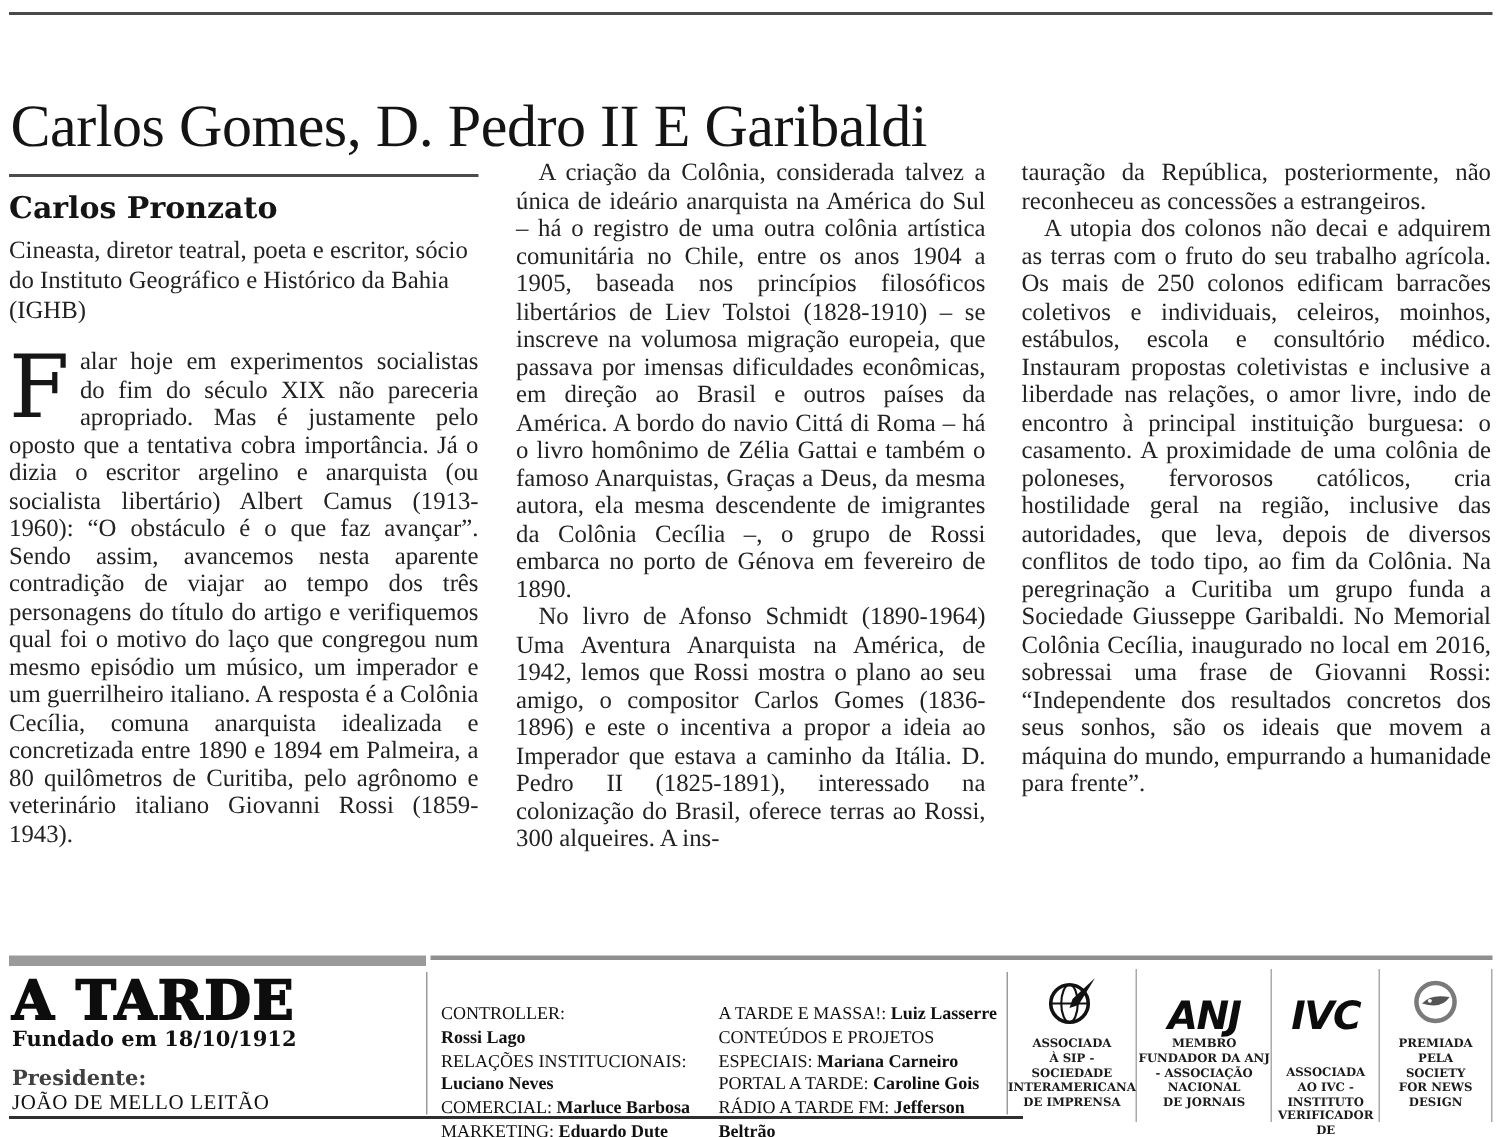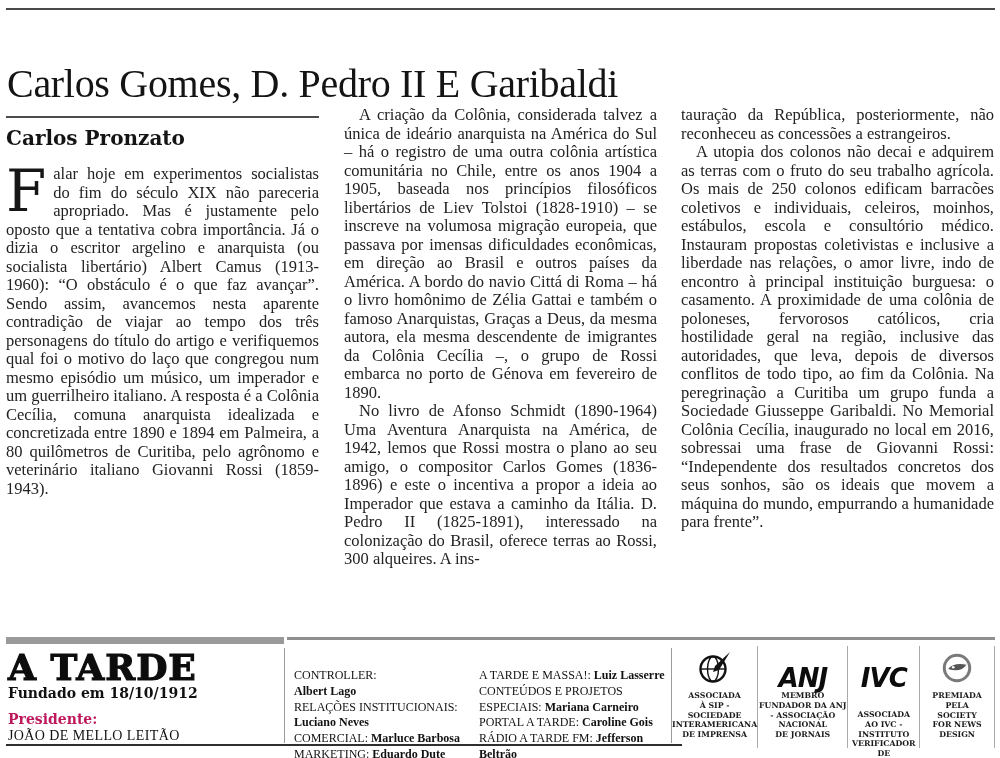--- a/index.html
+++ b/index.html
@@ -32,21 +32,21 @@
 
   
   .footer-thickbar{position:absolute;top:637px;left:6px;width:278px;height:7px;background:#9a9a9a;}
   .footer-thinbar{position:absolute;top:637px;left:287px;width:708px;height:3px;background:#8f8f8f;}
 
   .brand{position:absolute;left:8px;top:649px;font-family:"DejaVu Serif",serif;font-weight:bold;
          font-size:36px;line-height:1;color:#0d0d0d;letter-spacing:1px;-webkit-text-stroke:1.2px #0d0d0d;}
   .founded{position:absolute;left:8px;top:685px;font-family:"DejaVu Serif",serif;
            font-weight:bold;font-size:14px;color:#111;}
   .president-label{position:absolute;left:8px;top:711px;font-weight:bold;font-size:14px;
-                   font-family:"DejaVu Serif",serif;color:#be185d;}
+                   font-family:"DejaVu Serif",serif;color:#404040;}
   .president-name{position:absolute;left:8px;top:728px;font-size:14px;letter-spacing:0.4px;color:#111;}
 
   .vdiv{position:absolute;width:1px;background:#9b9b9b;top:648px;height:95px;}
   .vdiv1{left:284px;}
   .vdiv2{left:671px;}
 
   .staff{position:absolute;top:668px;font-size:12px;line-height:15.8px;color:#111;}
   .staff1{left:294px;width:176px;}
   .staff2{left:479px;width:190px;}
   .staff .nm{font-weight:bold;}
@@ -72,20 +72,21 @@
 
 <div class="page">
 
   <div class="top-rule"></div>
 
   <h1 class="headline">Carlos Gomes, D. Pedro II E Garibaldi</h1>
 
   <div class="col col1">
     <div class="byline-rule"></div>
     <div class="byline-name">Carlos Pronzato</div>
+    <div class="byline-bio">Cineasta, diretor teatral, poeta e escritor, sócio do Instituto Geográfico e Histórico da Bahia (IGHB)</div>
     <p class="body-p body-start"><span class="dropcap">F</span><span>alar hoje em experimentos socialistas do fim do século XIX não pareceria apropriado. Mas é justamente pelo oposto que a tentativa cobra importância. Já o dizia o escritor argelino e anarquista (ou socialista libertário) Albert Camus (1913-1960): “O obstáculo é o que faz avançar”. Sendo assim, avancemos nesta aparente contradição de viajar ao tempo dos três personagens do título do artigo e verifiquemos qual foi o motivo do laço que congregou num mesmo episódio um músico, um imperador e um guerrilheiro italiano. A resposta é a Colônia Cecília, comuna anarquista idealizada e concretizada entre 1890 e 1894 em Palmeira, a 80 quilômetros de Curitiba, pelo agrônomo e veterinário italiano Giovanni Rossi (1859-1943).</span></p>
   </div>
 
   <div class="col col2">
     <p class="body-p indent">A criação da Colônia, considerada talvez a única de ideário anarquista na América do Sul – há o registro de uma outra colônia artística comunitária no Chile, entre os anos 1904 a 1905, baseada nos princípios filosóficos libertários de Liev Tolstoi (1828-1910) – se inscreve na volumosa migração europeia, que passava por imensas dificuldades econômicas, em direção ao Brasil e outros países da América. A bordo do navio Cittá di Roma – há o livro homônimo de Zélia Gattai e também o famoso Anarquistas, Graças a Deus, da mesma autora, ela mesma descendente de imigrantes da Colônia Cecília –, o grupo de Rossi embarca no porto de Génova em fevereiro de 1890.</p>
     <p class="body-p indent">No livro de Afonso Schmidt (1890-1964) Uma Aventura Anarquista na América, de 1942, lemos que Rossi mostra o plano ao seu amigo, o compositor Carlos Gomes (1836-1896) e este o incentiva a propor a ideia ao Imperador que estava a caminho da Itália. D. Pedro II (1825-1891), interessado na colonização do Brasil, oferece terras ao Rossi, 300 alqueires. A ins-</p>
   </div>
 
   <div class="col col3">
     <p class="body-p">tauração da República, posteriormente, não reconheceu as concessões a estrangeiros.</p>
@@ -98,21 +99,21 @@
   <div class="brand">A TARDE</div>
   <div class="founded">Fundado em 18/10/1912</div>
   <div class="president-label">Presidente:</div>
   <div class="president-name">JOÃO DE MELLO LEITÃO</div>
 
   <div class="vdiv vdiv1"></div>
   <div class="vdiv vdiv2"></div>
 
   <div class="staff staff1">
     <div class="staff-line stack">
-      <span class="lbl">CONTROLLER:</span><span class="nm">Albert Lago</span>
+      <span class="lbl">CONTROLLER:</span><span class="nm">Rossi Lago</span>
     </div>
     <div class="staff-line stack">
       <span class="lbl">RELAÇÕES INSTITUCIONAIS:</span><span class="nm">Luciano Neves</span>
     </div>
     <div class="staff-line">
       <span class="lbl">COMERCIAL: </span><span class="nm">Marluce Barbosa</span>
     </div>
     <div class="staff-line">
       <span class="lbl">MARKETING: </span><span class="nm">Eduardo Dute</span>
     </div>

